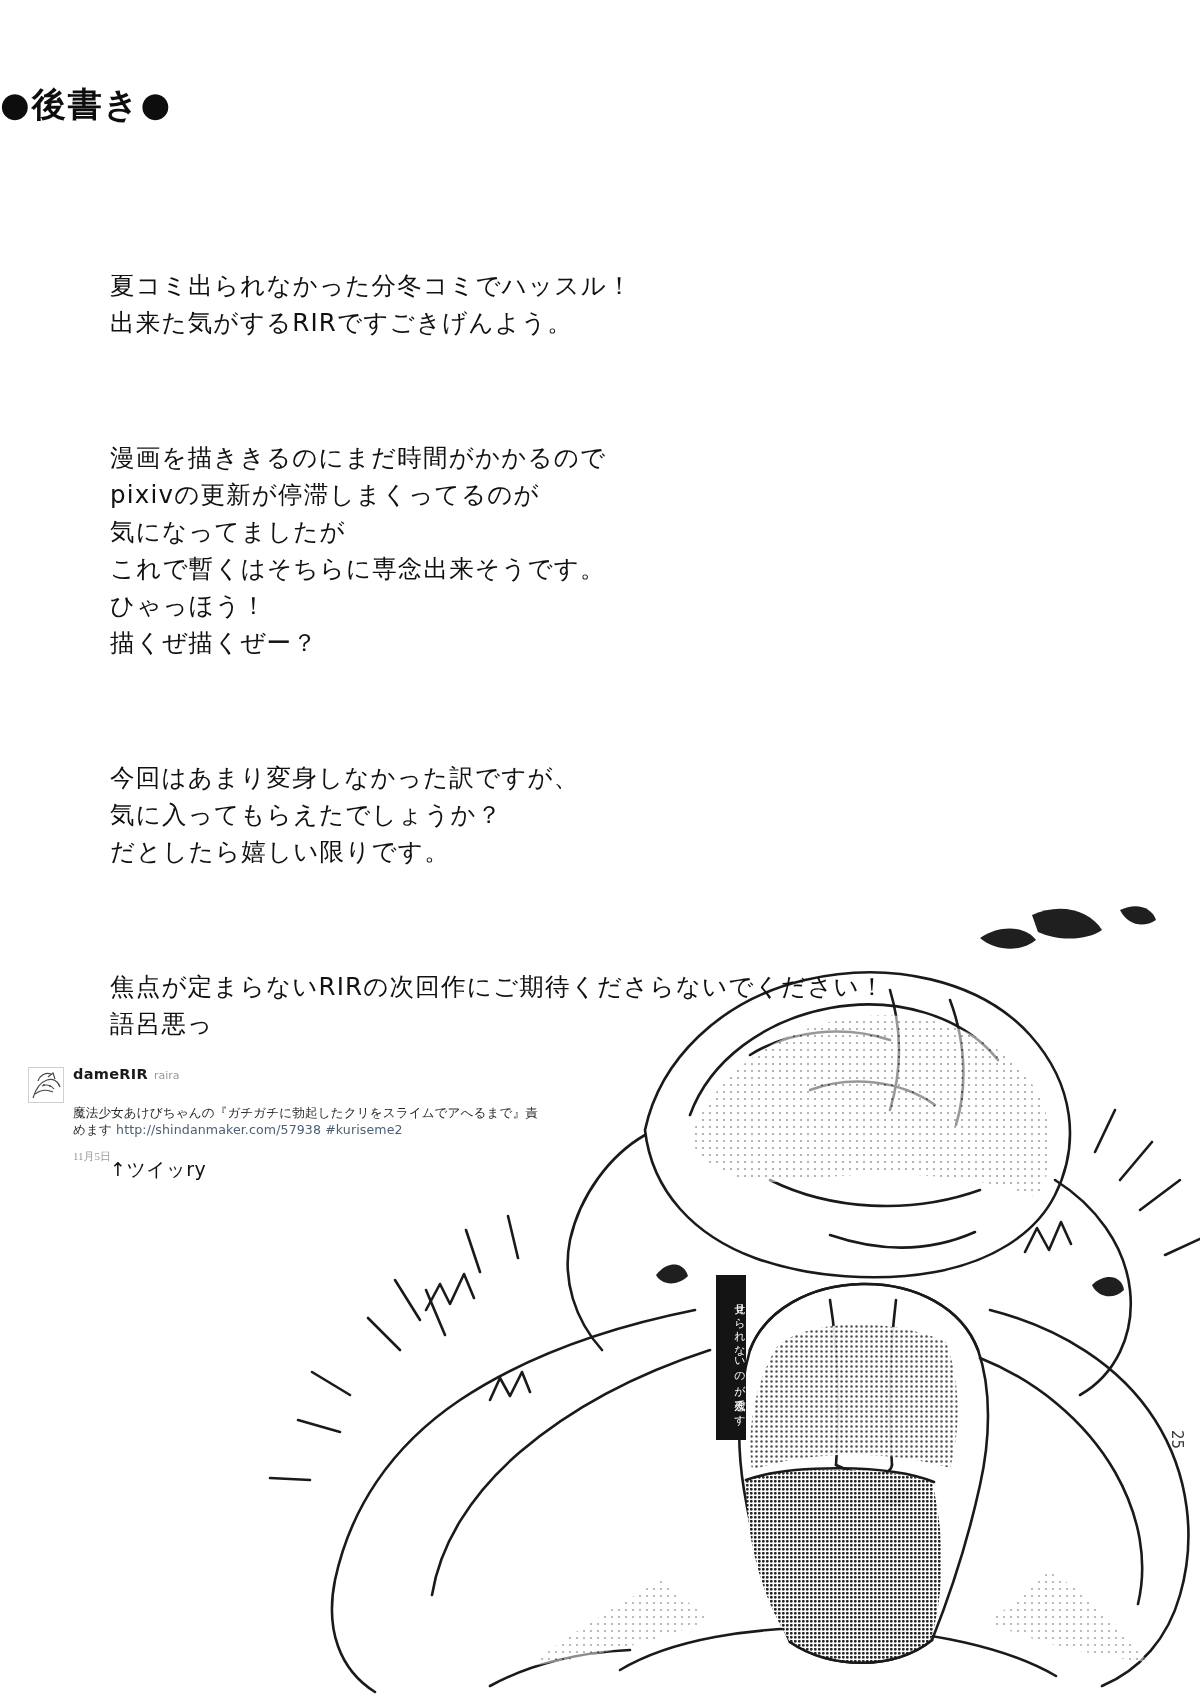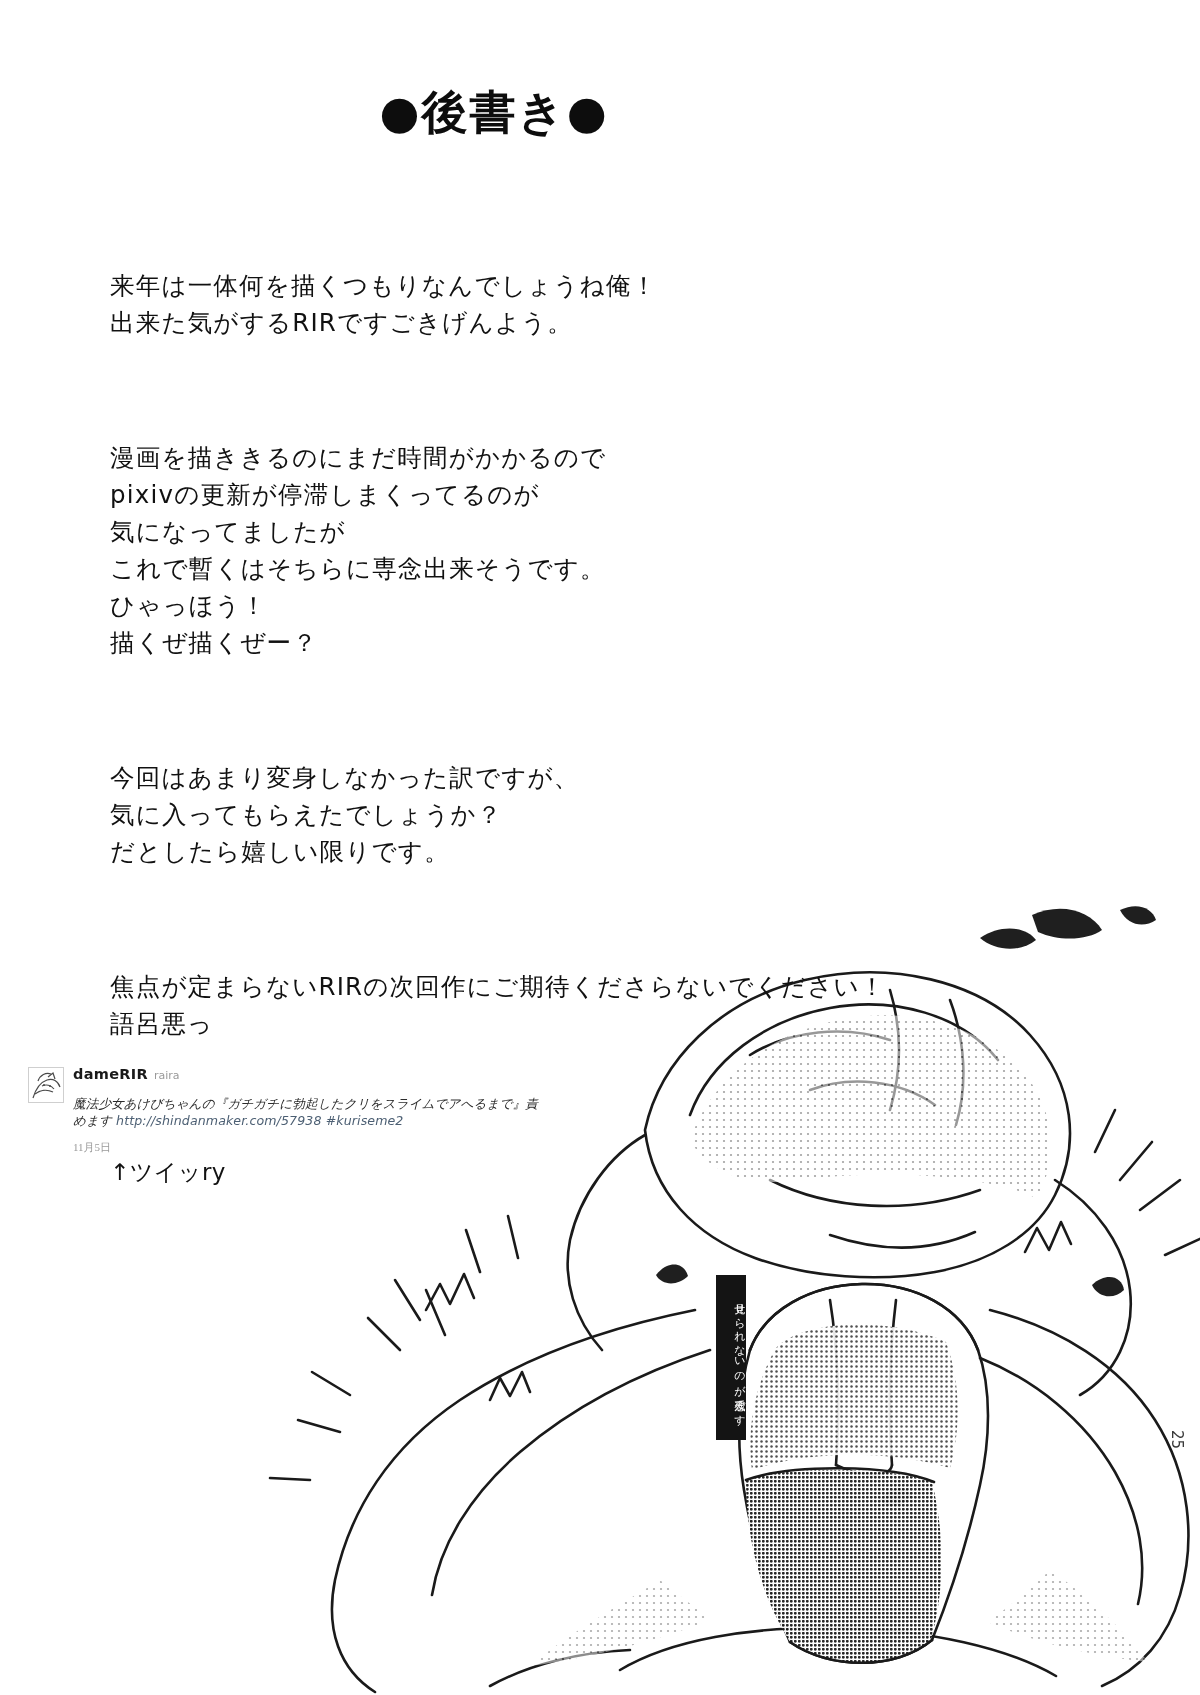--- a/index.html
+++ b/index.html
@@ -20,22 +20,22 @@
     position: absolute;
     inset: 0;
   }
 
   
   .afterword-title {
     position: absolute;
     top: 82px;
     left: 0;
     width: 988px;
-    text-align: center;
-    font-size: 46px;
+    text-align: left;
+    font-size: 34px;
     font-weight: bold;
     letter-spacing: 2px;
     color: #0d0d0d;
     font-family: "DejaVu Sans", sans-serif;
   }
 
   
   .body-text {
     position: absolute;
     top: 193px;
@@ -87,41 +87,40 @@
     font-size: 14.5px;
     font-weight: bold;
     color: #1a1a1a;
     letter-spacing: .3px;
   }
   .tweet-handle {
     font-size: 11px;
     color: #9a9a9a;
   }
   .tweet-text {
-    margin-top: 12px;
+    margin-top: 21px;
     font-size: 12.6px;
     line-height: 17px;
     color: #2b2b2b;
     letter-spacing: .1px;
     word-break: break-all;
-    font-style: italic;
   }
   .tweet-link { color: #4c5f73; }
   .tweet-date {
     margin-top: 11px;
     font-size: 11px;
     color: #9a9a9a;
     font-family: Liberation Serif, serif;
   }
 
   .tweet-caption {
     position: absolute;
     left: 110px;
     top: 1157px;
-    font-size: 23px;
+    font-size: 19px;
     color: #121212;
     letter-spacing: .5px;
   }
 
   
   .page-number {
     position: absolute;
     right: 14px;
     top: 1430px;
     font-size: 15px;
@@ -257,21 +256,21 @@
         <path d="M600 762 C640 790 706 790 742 760"></path>
       </g>
     </svg>
   </div>
 
   <div class="censor-bar">見せられないのが残念です</div>
 
   <div class="afterword-title">●後書き●</div>
 
   <div class="body-text">
-    <p class="para">来年は一体何を描くつもりなんでしょうね俺！
+    <p class="para">夏コミ出られなかった分冬コミでハッスル！
 出来た気がするRIRですごきげんよう。</p>
     <p class="para">漫画を描ききるのにまだ時間がかかるので
 pixivの更新が停滞しまくってるのが
 気になってましたが
 これで暫くはそちらに専念出来そうです。
 ひゃっほう！
 描くぜ描くぜー？</p>
     <p class="para">今回はあまり変身しなかった訳ですが、
 気に入ってもらえたでしょうか？
 だとしたら嬉しい限りです。</p>

